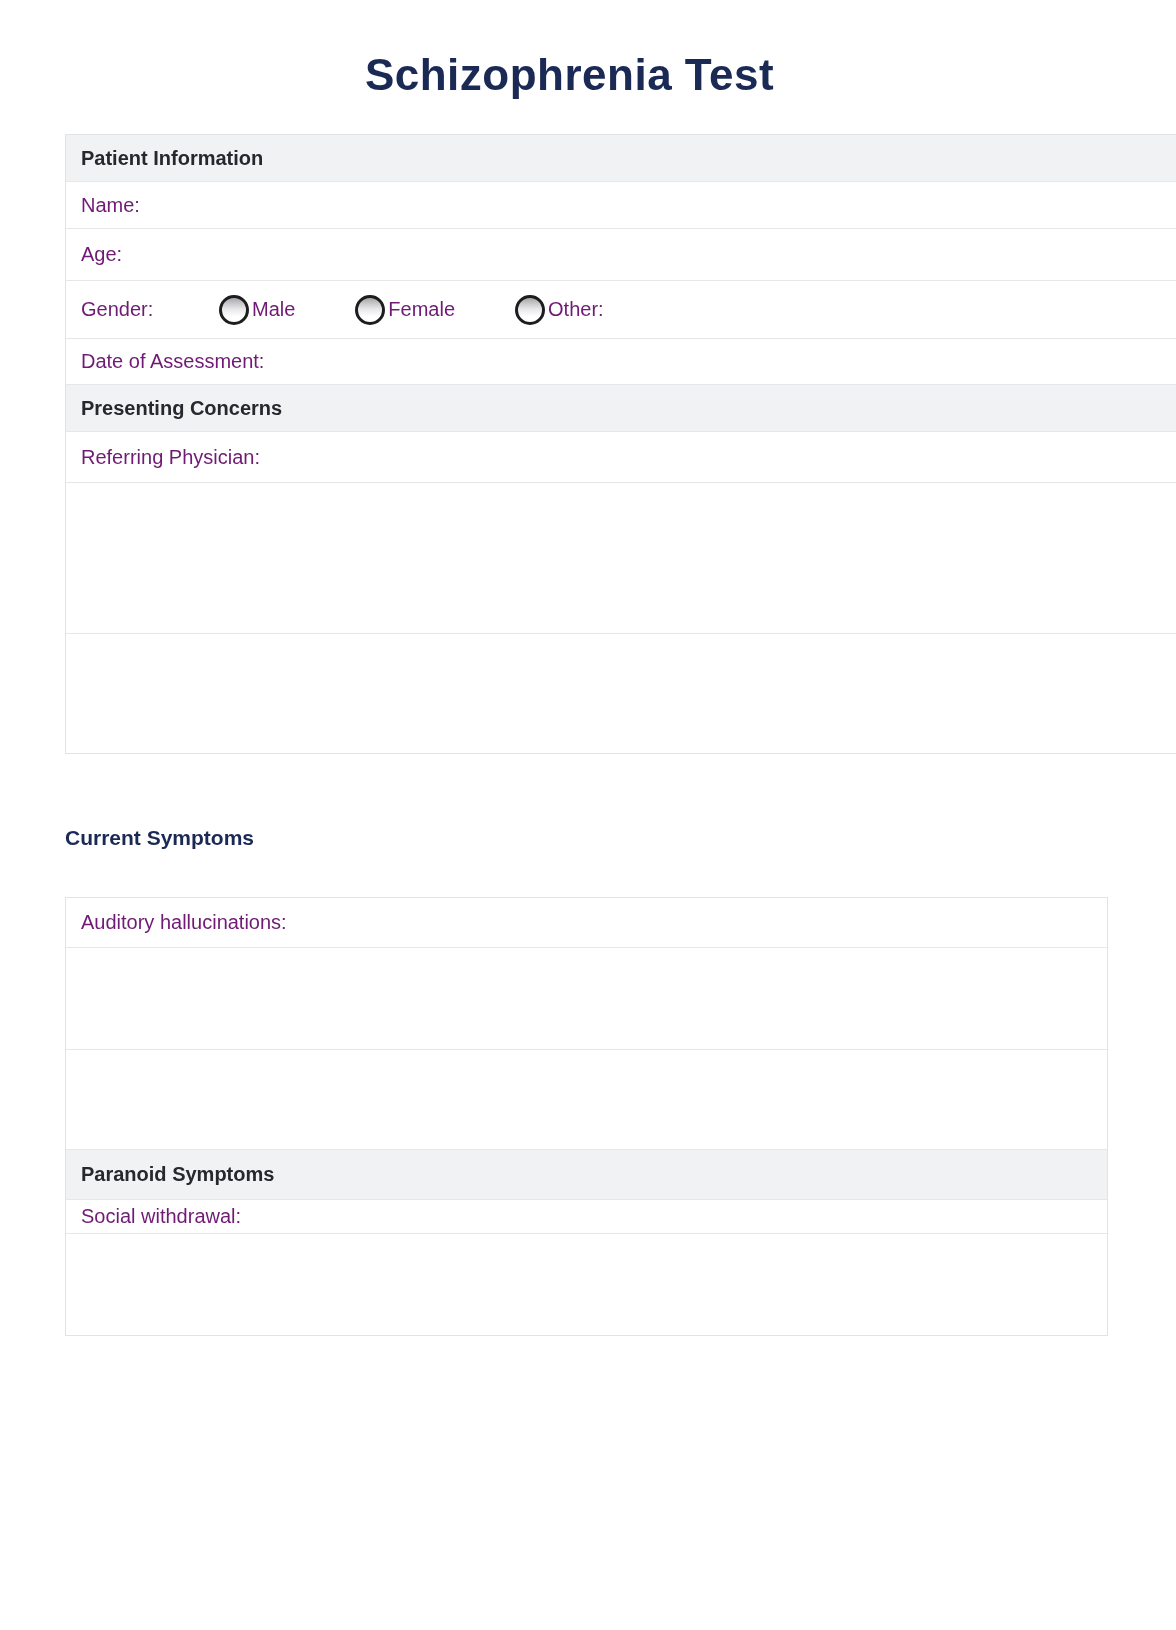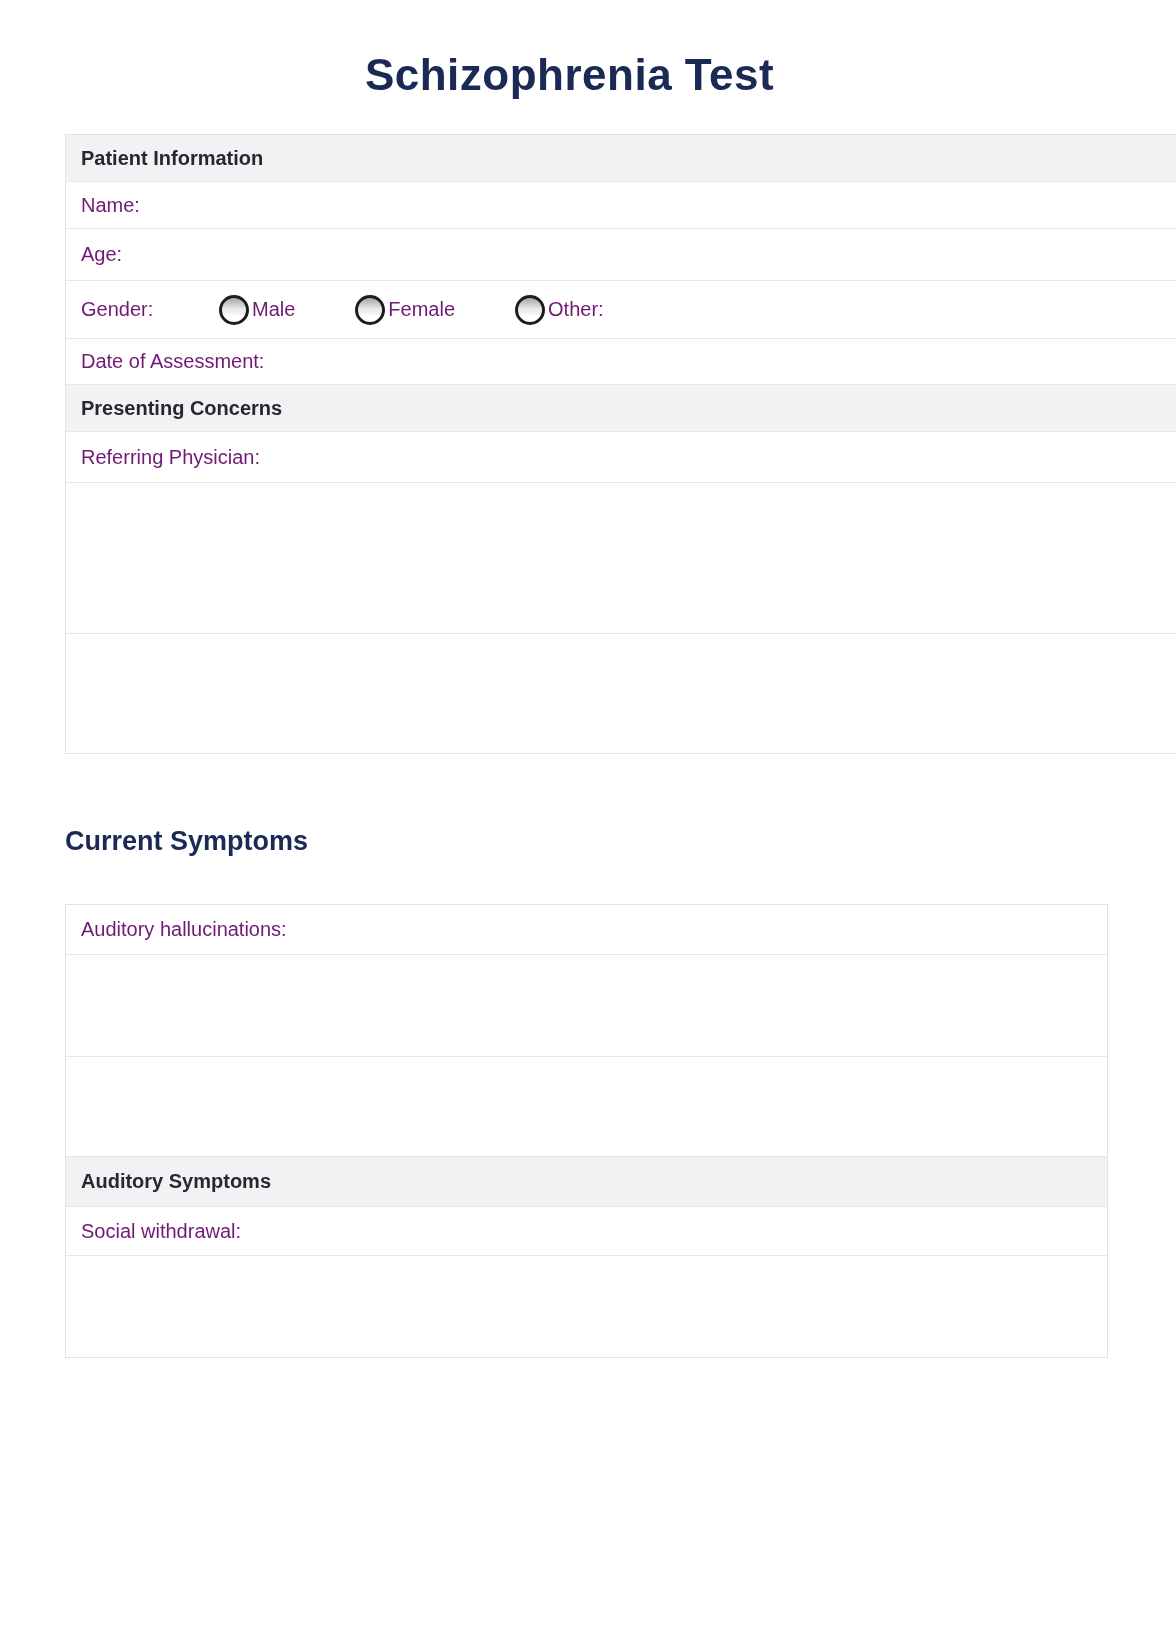--- a/index.html
+++ b/index.html
@@ -45,21 +45,21 @@
     font-weight: bold;
     color: #27282e;
   }
 
   .note-area { background: #ffffff; }
 
   
   .h47  { height: 47px; }
   .h46  { height: 46px; align-items: center; }
   .h48  { height: 48px; }
-  .h49  { height: 49px; align-items: center; }
+  .h49  { height: 34px; align-items: center; }
   .h50  { height: 50px; }
   .h51  { height: 51px; }
   .h52  { height: 52px; }
   .h58  { height: 58px; }
   .h100 { height: 100px; }
   .h101 { height: 101px; }
   .h102 { height: 102px; }
   .h119 { height: 119px; }
   .h151 { height: 151px; }
 
@@ -75,21 +75,21 @@
     height: 30px;
     border-radius: 50%;
     border: 3px solid #1d1d1f;
     background: linear-gradient(180deg, #a7a7a9 0%, #e7e7e9 45%, #ffffff 78%);
     flex: 0 0 auto;
   }
   .radio-label { margin-left: 3px; }
 
   .section-heading {
     margin: 72px 0 4px 65px;
-    font-size: 27px;
+    font-size: 21px;
     font-weight: bold;
     color: #1b2a55;
   }
 </style>
 </head>
 <body>
 
 <h1 class="page-title">Schizophrenia Test</h1>
 
 <div class="form-table table-1">
@@ -146,21 +146,21 @@
   <div class="row h50">
     <span>Auditory hallucinations:</span>
   </div>
 
   <div class="row note-area h102"></div>
 
 
   <div class="row note-area h100"></div>
 
   <div class="row header-row h50">
-    <span>Auditory Symptoms</span>
+    <span>Paranoid Symptoms</span>
   </div>
 
   <div class="row h49">
     <span>Social withdrawal:</span>
   </div>
 
   <div class="row note-area h101"></div>
 </div>
 
 </body></html>

